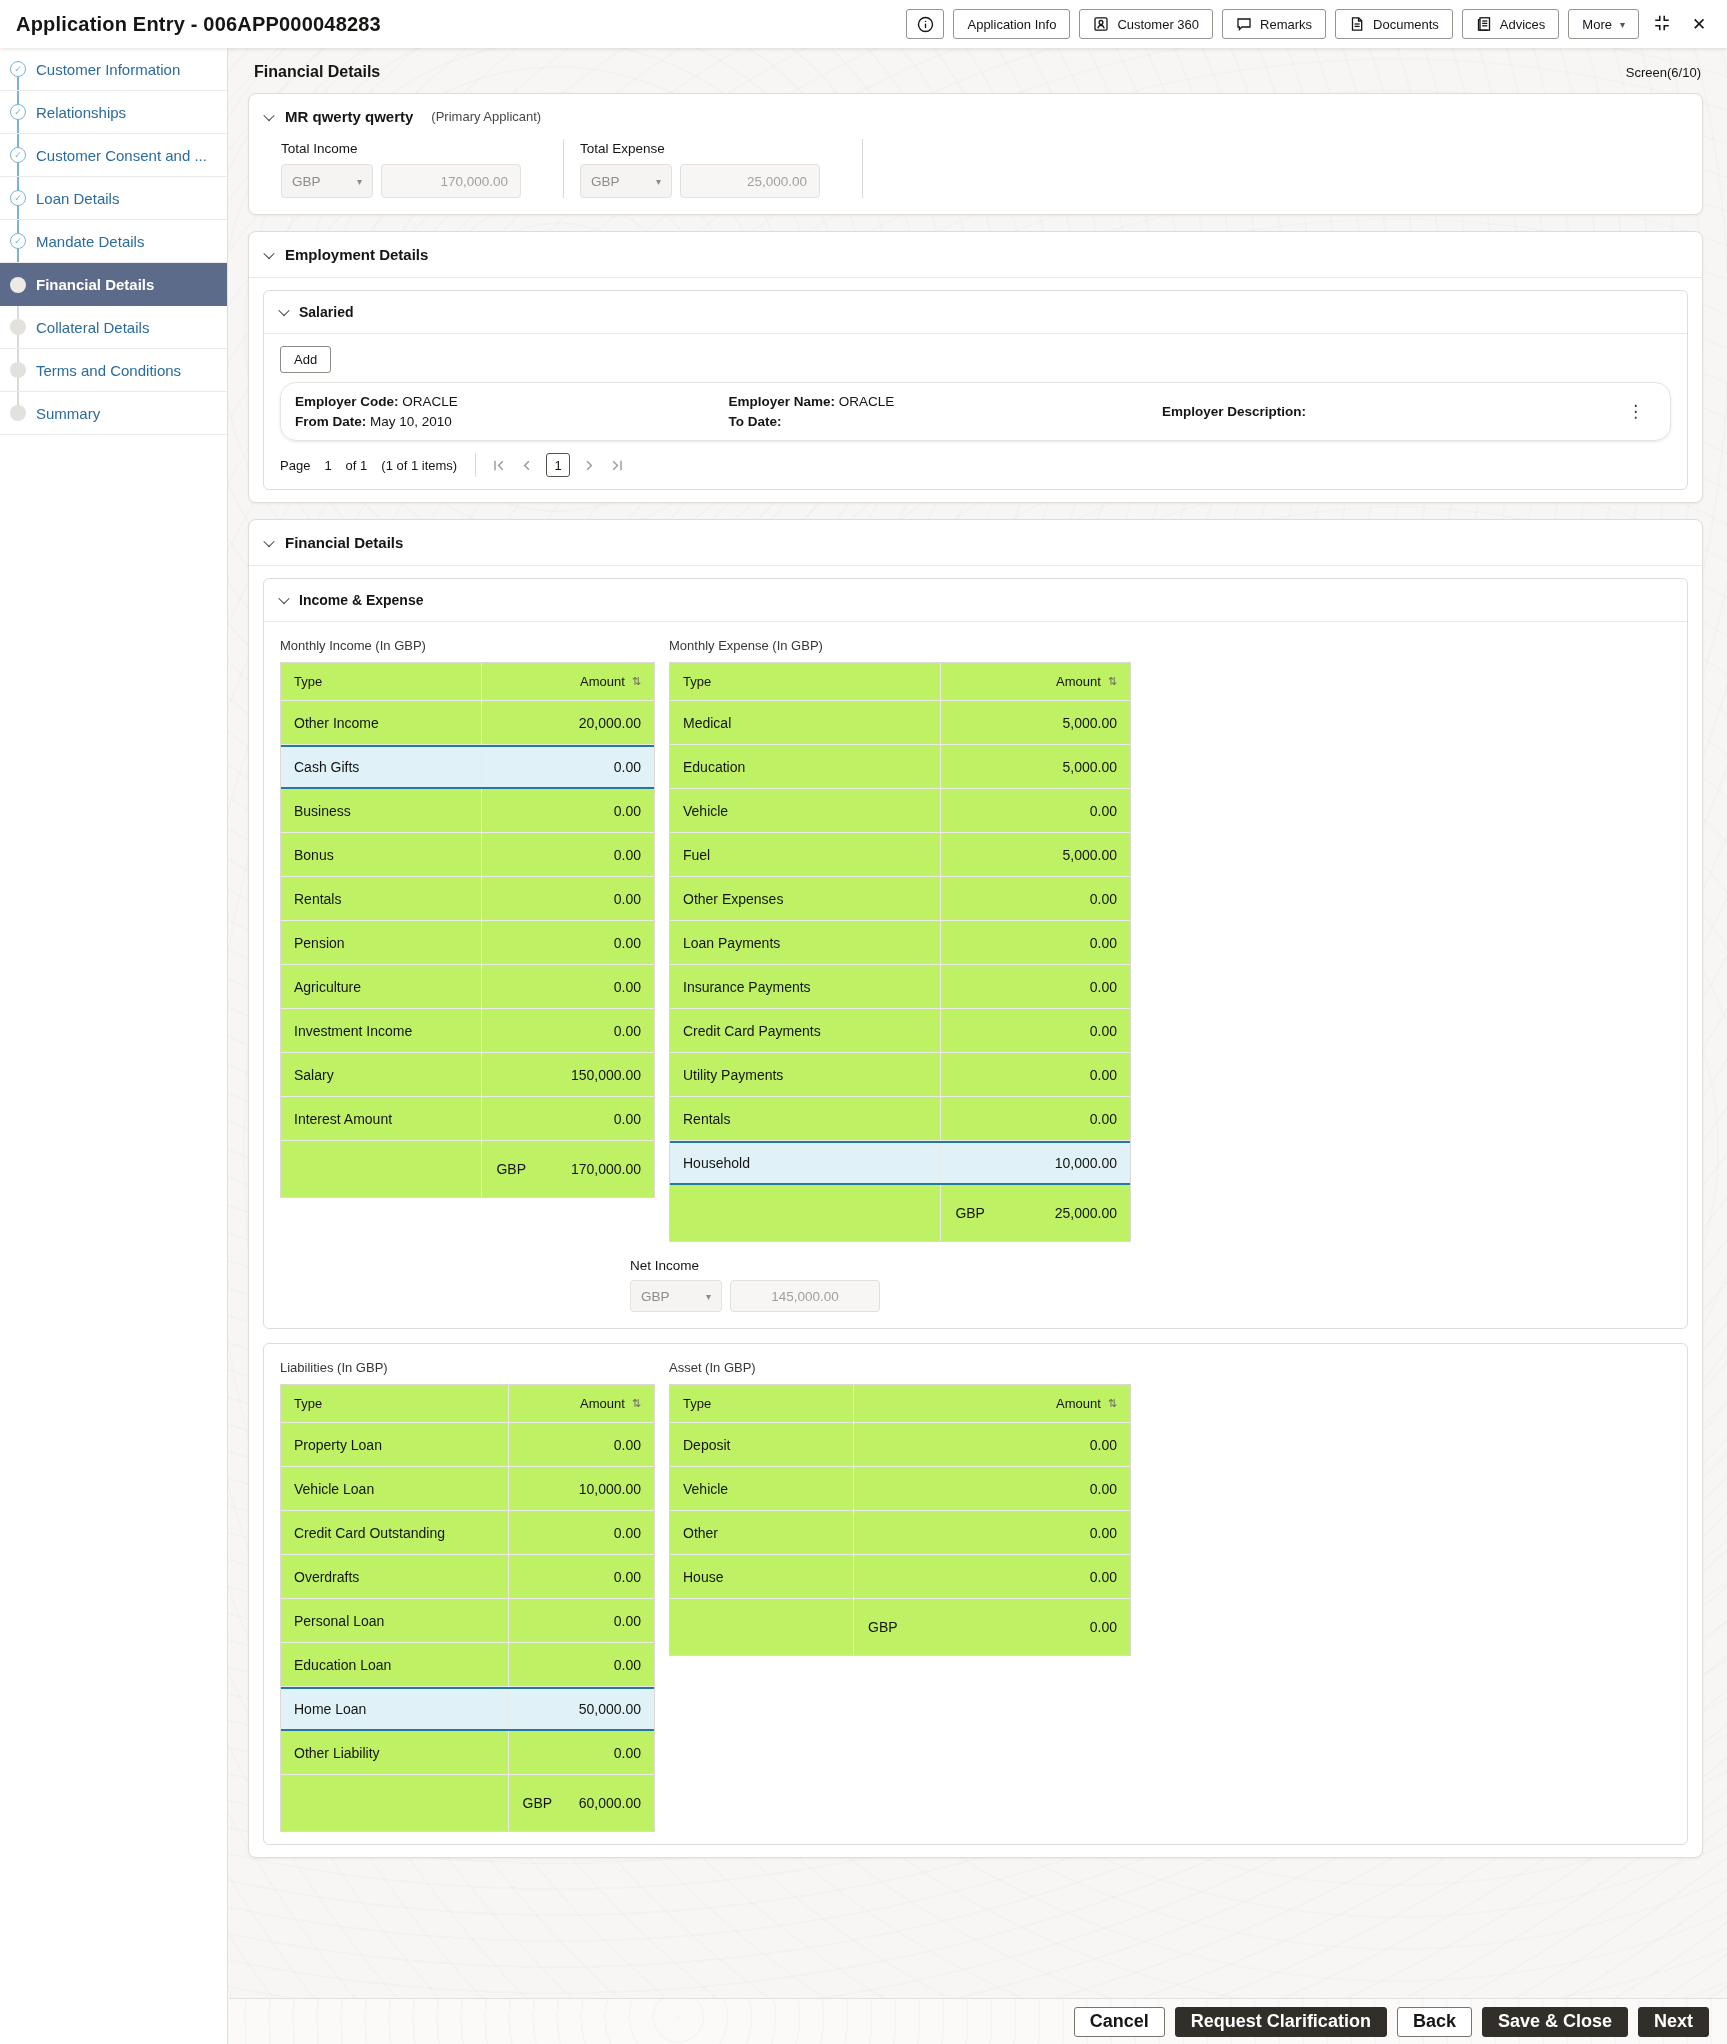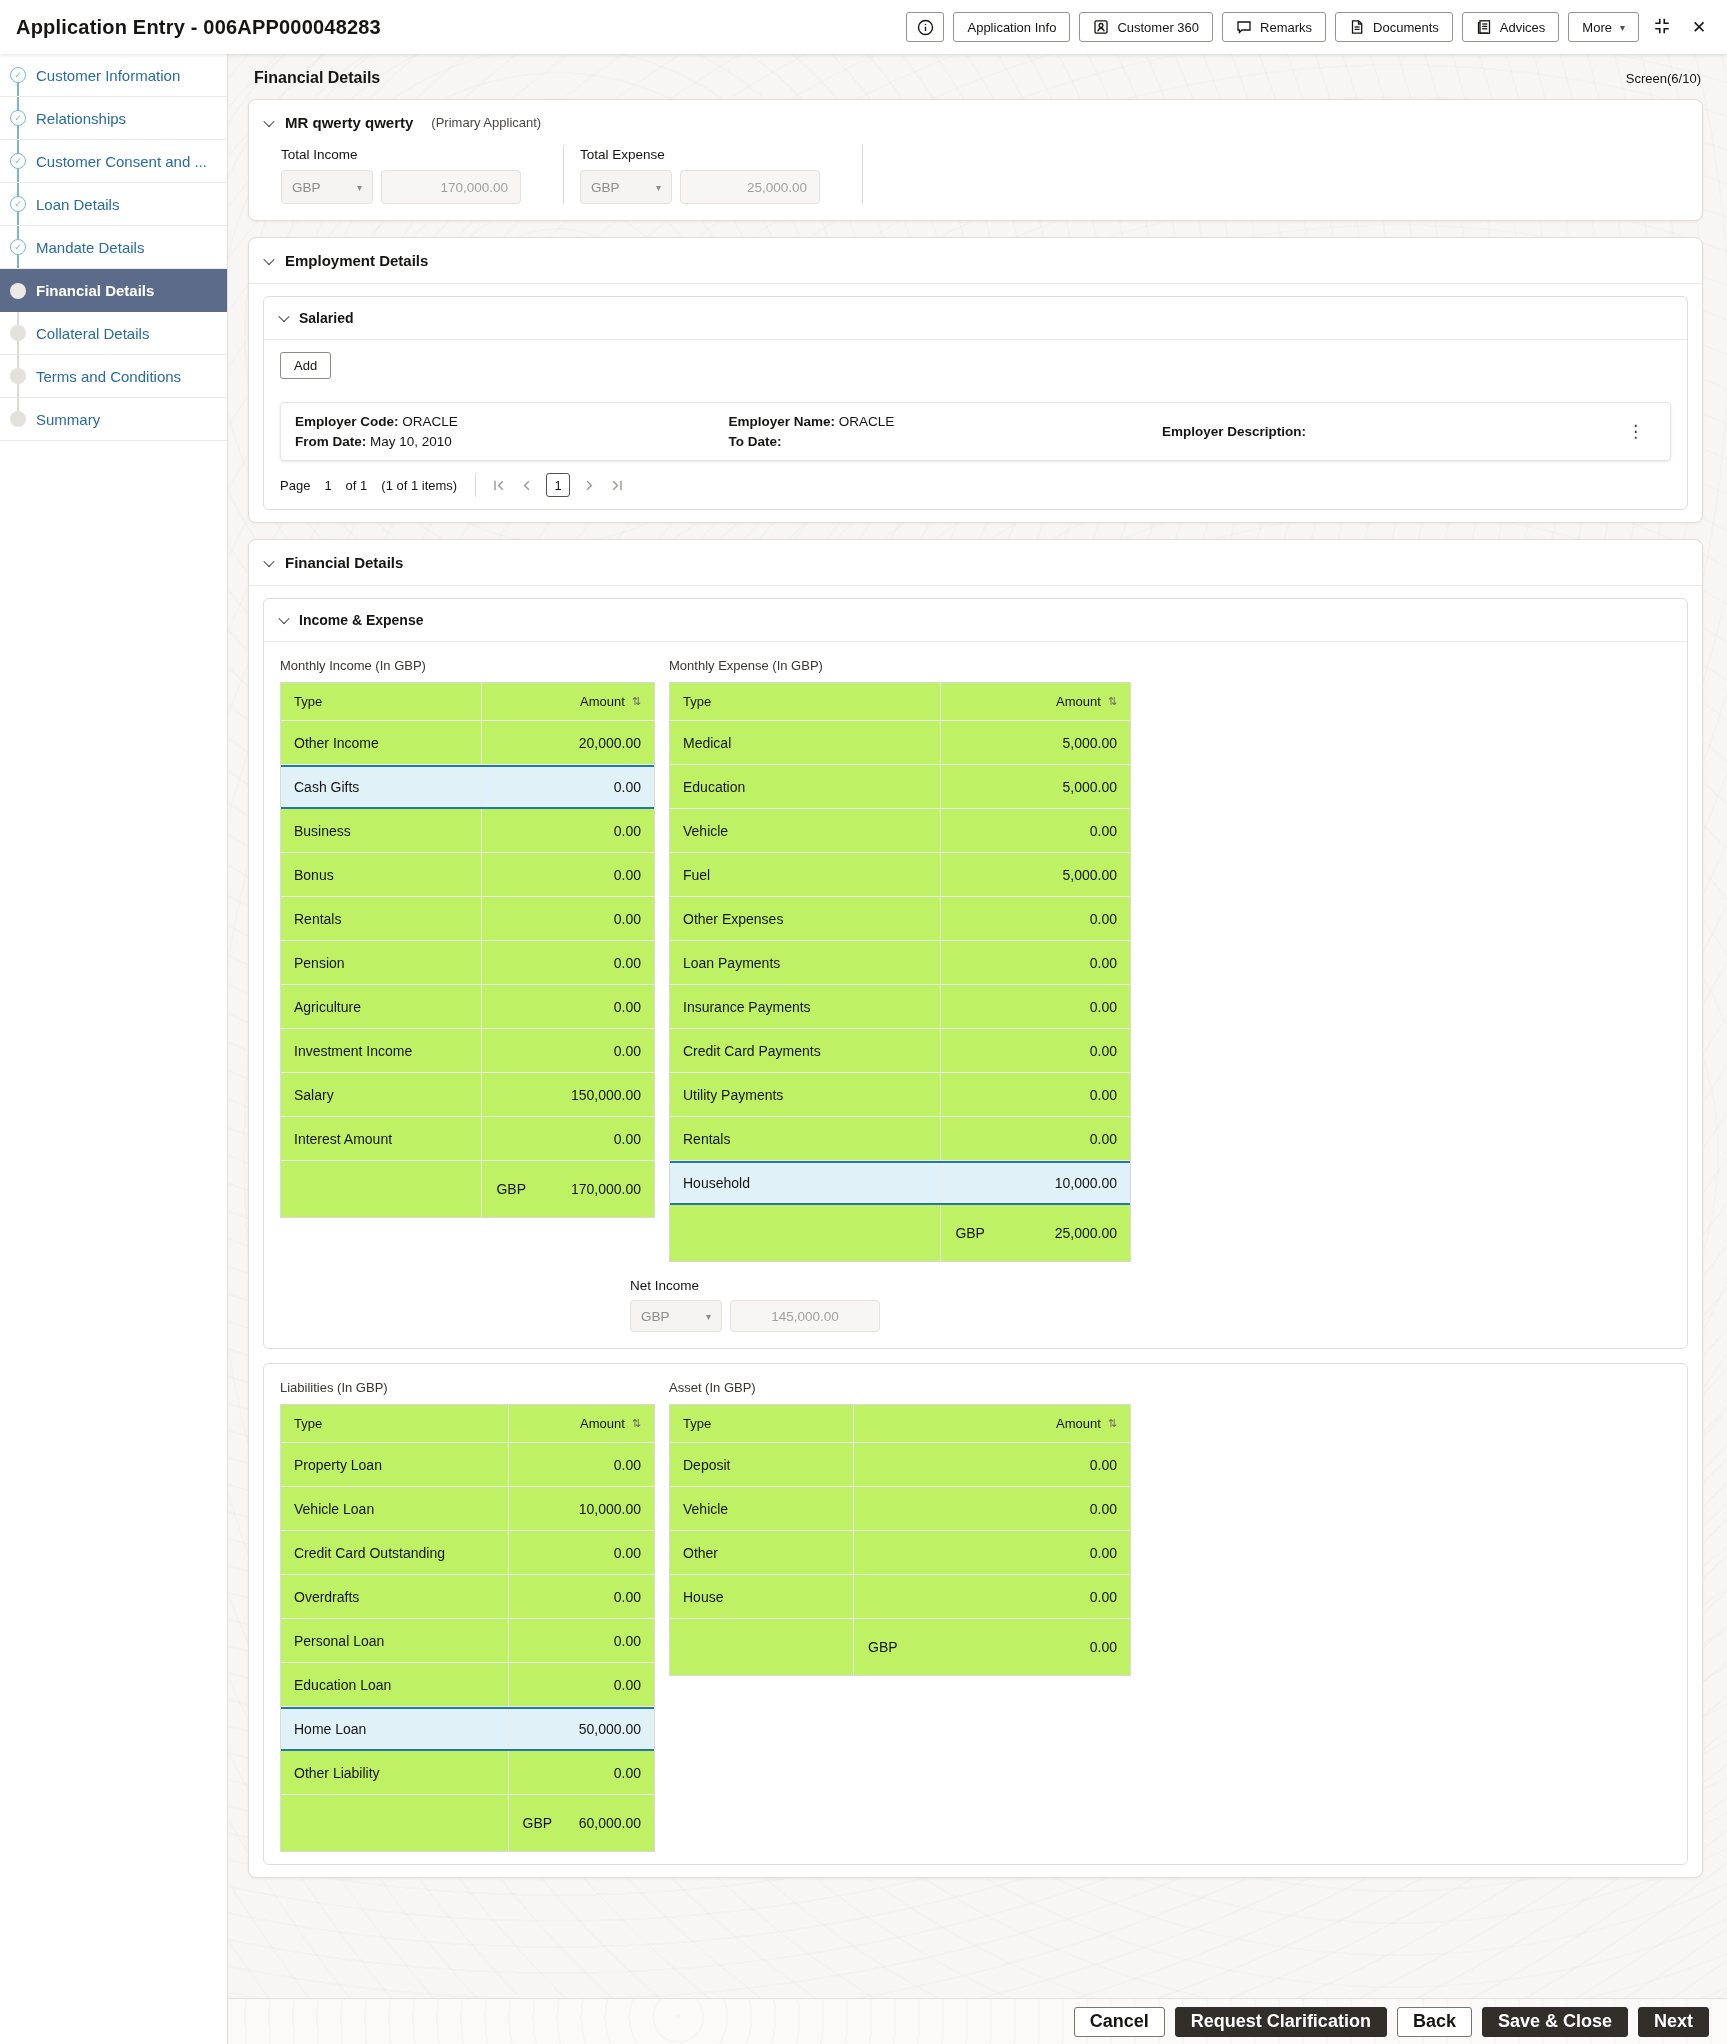--- a/index.html
+++ b/index.html
@@ -17,21 +17,21 @@
     --disabled-bg:#f5f4f2;
     --disabled-border:#e3e1dd;
     --disabled-text:#a3a09c;
     --dark-btn:#322e2a;
   }
   *{box-sizing:border-box;margin:0;padding:0}
   html,body{width:1727px;height:2044px;overflow:hidden}
   body{font-family:"Liberation Sans","DejaVu Sans",sans-serif;color:var(--ink);background:#fff;position:relative}
 
   
-  .app-header{height:54px;background:#fff;display:flex;align-items:center;justify-content:space-between;
+  .app-header{height:48px;background:#fff;display:flex;align-items:center;justify-content:space-between;
     padding:0 14px 0 16px;box-shadow:0 1px 4px rgba(0,0,0,.12);position:relative;z-index:5}
   .app-title{font-size:20px;font-weight:700;letter-spacing:.2px}
   .hdr-actions{display:flex;align-items:center;gap:9px}
   .hbtn{height:30px;border:1px solid #96928c;border-radius:3px;background:#fff;color:var(--ink);
     font-family:inherit;font-size:13px;display:inline-flex;align-items:center;gap:8px;padding:0 13px;cursor:pointer}
   .hbtn.icon-only{width:38px;justify-content:center;padding:0}
   .hbtn svg{display:block}
   .ghost{border:none;background:none;width:28px;height:30px;display:inline-flex;align-items:center;justify-content:center;cursor:pointer;color:var(--ink)}
   .close-x{font-size:17px;line-height:1}
   .caret{font-size:10px;color:#55524e}
@@ -84,21 +84,21 @@
   .card-body{padding:12px 14px}
   .subcard{border:1px solid #dfdcd8;border-radius:6px;background:#fff}
   .subcard + .subcard{margin-top:14px}
   .sub-head{display:flex;align-items:center;gap:11px;padding:13px 16px;font-size:14px;font-weight:600;cursor:pointer}
   .sub-head.bordered{border-bottom:1px solid var(--border-lt)}
   .sub-body{padding:12px 16px 12px 16px}
 
   .add-btn{height:27px;padding:0 13px;border:1px solid #8f8b85;border-radius:3px;background:#fff;
     font-family:inherit;font-size:13px;color:var(--ink);cursor:pointer}
 
-  .emp-card{margin-top:23px;border:1px solid #e6e4e1;border-radius:4px;box-shadow:0 1px 3px rgba(0,0,0,.10);
+  .emp-card{margin-top:9px;border:1px solid #e6e4e1;border-radius:16px;box-shadow:0 1px 3px rgba(0,0,0,.10);
     display:grid;grid-template-columns:1.05fr 1.05fr 1.1fr 40px;padding:9px 14px;align-items:center}
   .emp-col div{font-size:13.5px;line-height:1.45}
   .emp-col b{font-weight:700}
   .kebab{font-size:17px;text-align:center;cursor:pointer;color:#3c3935;letter-spacing:1px}
 
   .pager{display:flex;align-items:center;gap:14px;margin-top:12px;font-size:13px;color:var(--ink)}
   .pg-group{display:flex;align-items:center;gap:12px;border-left:1px solid var(--border-md);padding-left:16px;margin-left:4px}
   .pg-ico{display:inline-flex;cursor:pointer}
   .pg-cur{width:24px;height:24px;border:1px solid #55524e;border-radius:3px;display:flex;align-items:center;justify-content:center;font-size:13px}
 

